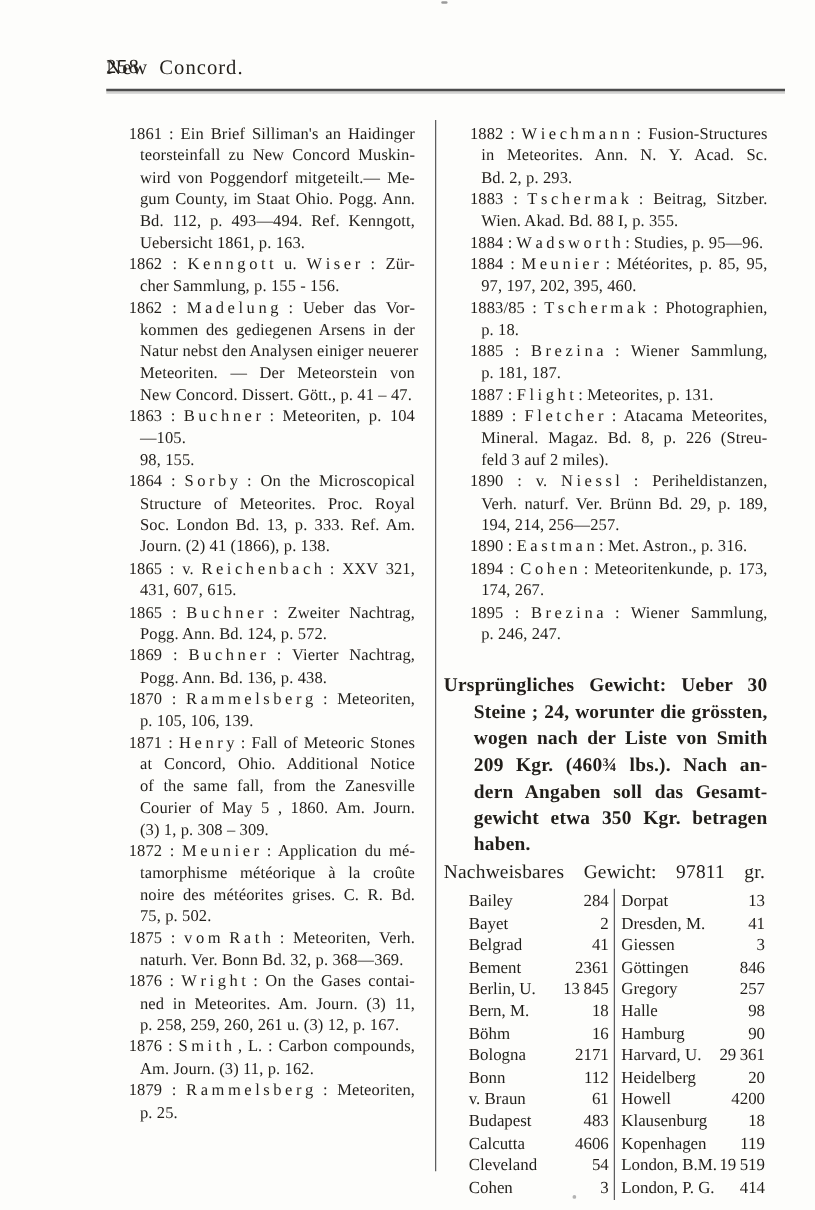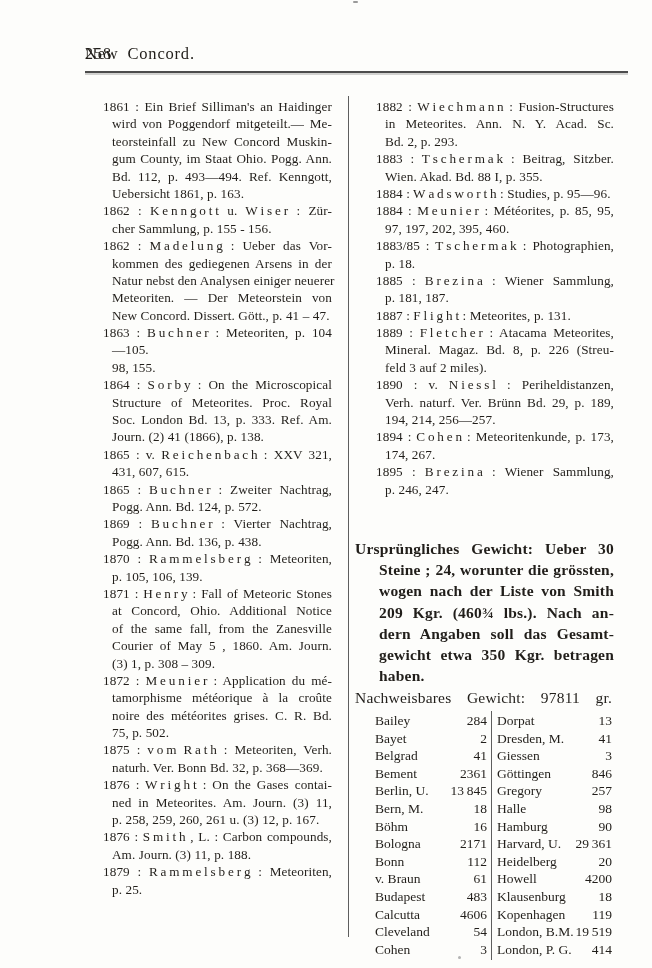--- a/index.html
+++ b/index.html
@@ -40,22 +40,22 @@
 
 <div class="page">
   <div class="speck speck-top"></div>
   <span class="pageno">258</span>
   <span class="title">New Concord.</span>
   <div class="rule"></div>
   <div class="coldivider"></div>
   <section class="col col-left" id="col-left">
       <div class="entry">
         <div class="ln first j">1861 : Ein Brief Silliman's an Haidinger</div>
+        <div class="ln cont j">teorsteinfall zu New Concord Muskin-</div>
         <div class="ln cont j">wird von Poggendorf mitgeteilt.— Me-</div>
-        <div class="ln cont j">teorsteinfall zu New Concord Muskin-</div>
         <div class="ln cont j">gum County, im Staat Ohio. Pogg. Ann.</div>
         <div class="ln cont j">Bd. 112, p. 493—494. Ref. Kenngott,</div>
         <div class="ln cont">Uebersicht 1861, p. 163.</div>
       </div>
       <div class="entry">
         <div class="ln first j">1862 : K e n n g o t t u. W i s e r : Zür-</div>
         <div class="ln cont">cher Sammlung, p. 155 - 156.</div>
       </div>
       <div class="entry">
         <div class="ln first j">1862 : M a d e l u n g : Ueber das Vor-</div>
@@ -110,21 +110,21 @@
         <div class="ln first j">1875 : v o m R a t h : Meteoriten, Verh.</div>
         <div class="ln cont">naturh. Ver. Bonn Bd. 32, p. 368—369.</div>
       </div>
       <div class="entry">
         <div class="ln first j">1876 : W r i g h t : On the Gases contai-</div>
         <div class="ln cont j">ned in Meteorites. Am. Journ. (3) 11,</div>
         <div class="ln cont">p. 258, 259, 260, 261 u. (3) 12, p. 167.</div>
       </div>
       <div class="entry">
         <div class="ln first j">1876 : S m i t h , L. : Carbon compounds,</div>
-        <div class="ln cont">Am. Journ. (3) 11, p. 188.</div>
+        <div class="ln cont">Am. Journ. (3) 11, p. 162.</div>
       </div>
       <div class="entry">
         <div class="ln first j">1879 : R a m m e l s b e r g : Meteoriten,</div>
         <div class="ln cont">p. 25.</div>
       </div>
     </section>
   <section class="col col-right" id="col-right">
       <div class="entry">
         <div class="ln first j">1882 : W i e c h m a n n : Fusion-Structures</div>
         <div class="ln cont j">in Meteorites. Ann. N. Y. Acad. Sc.</div>
@@ -154,20 +154,23 @@
       </div>
       <div class="entry">
         <div class="ln first j">1889 : F l e t c h e r : Atacama Meteorites,</div>
         <div class="ln cont j">Mineral. Magaz. Bd. 8, p. 226 (Streu-</div>
         <div class="ln cont">feld 3 auf 2 miles).</div>
       </div>
       <div class="entry">
         <div class="ln first j">1890 : v. N i e s s l : Periheldistanzen,</div>
         <div class="ln cont j">Verh. naturf. Ver. Brünn Bd. 29, p. 189,</div>
         <div class="ln cont">194, 214, 256—257.</div>
+      </div>
+      <div class="entry">
+        <div class="ln first">1890 : E a s t m a n : Met. Astron., p. 316.</div>
       </div>
       <div class="entry">
         <div class="ln first j">1894 : C o h e n : Meteoritenkunde, p. 173,</div>
         <div class="ln cont">174, 267.</div>
       </div>
       <div class="entry">
         <div class="ln first j">1895 : B r e z i n a : Wiener Sammlung,</div>
         <div class="ln cont">p. 246, 247.</div>
       </div>
     </section>

